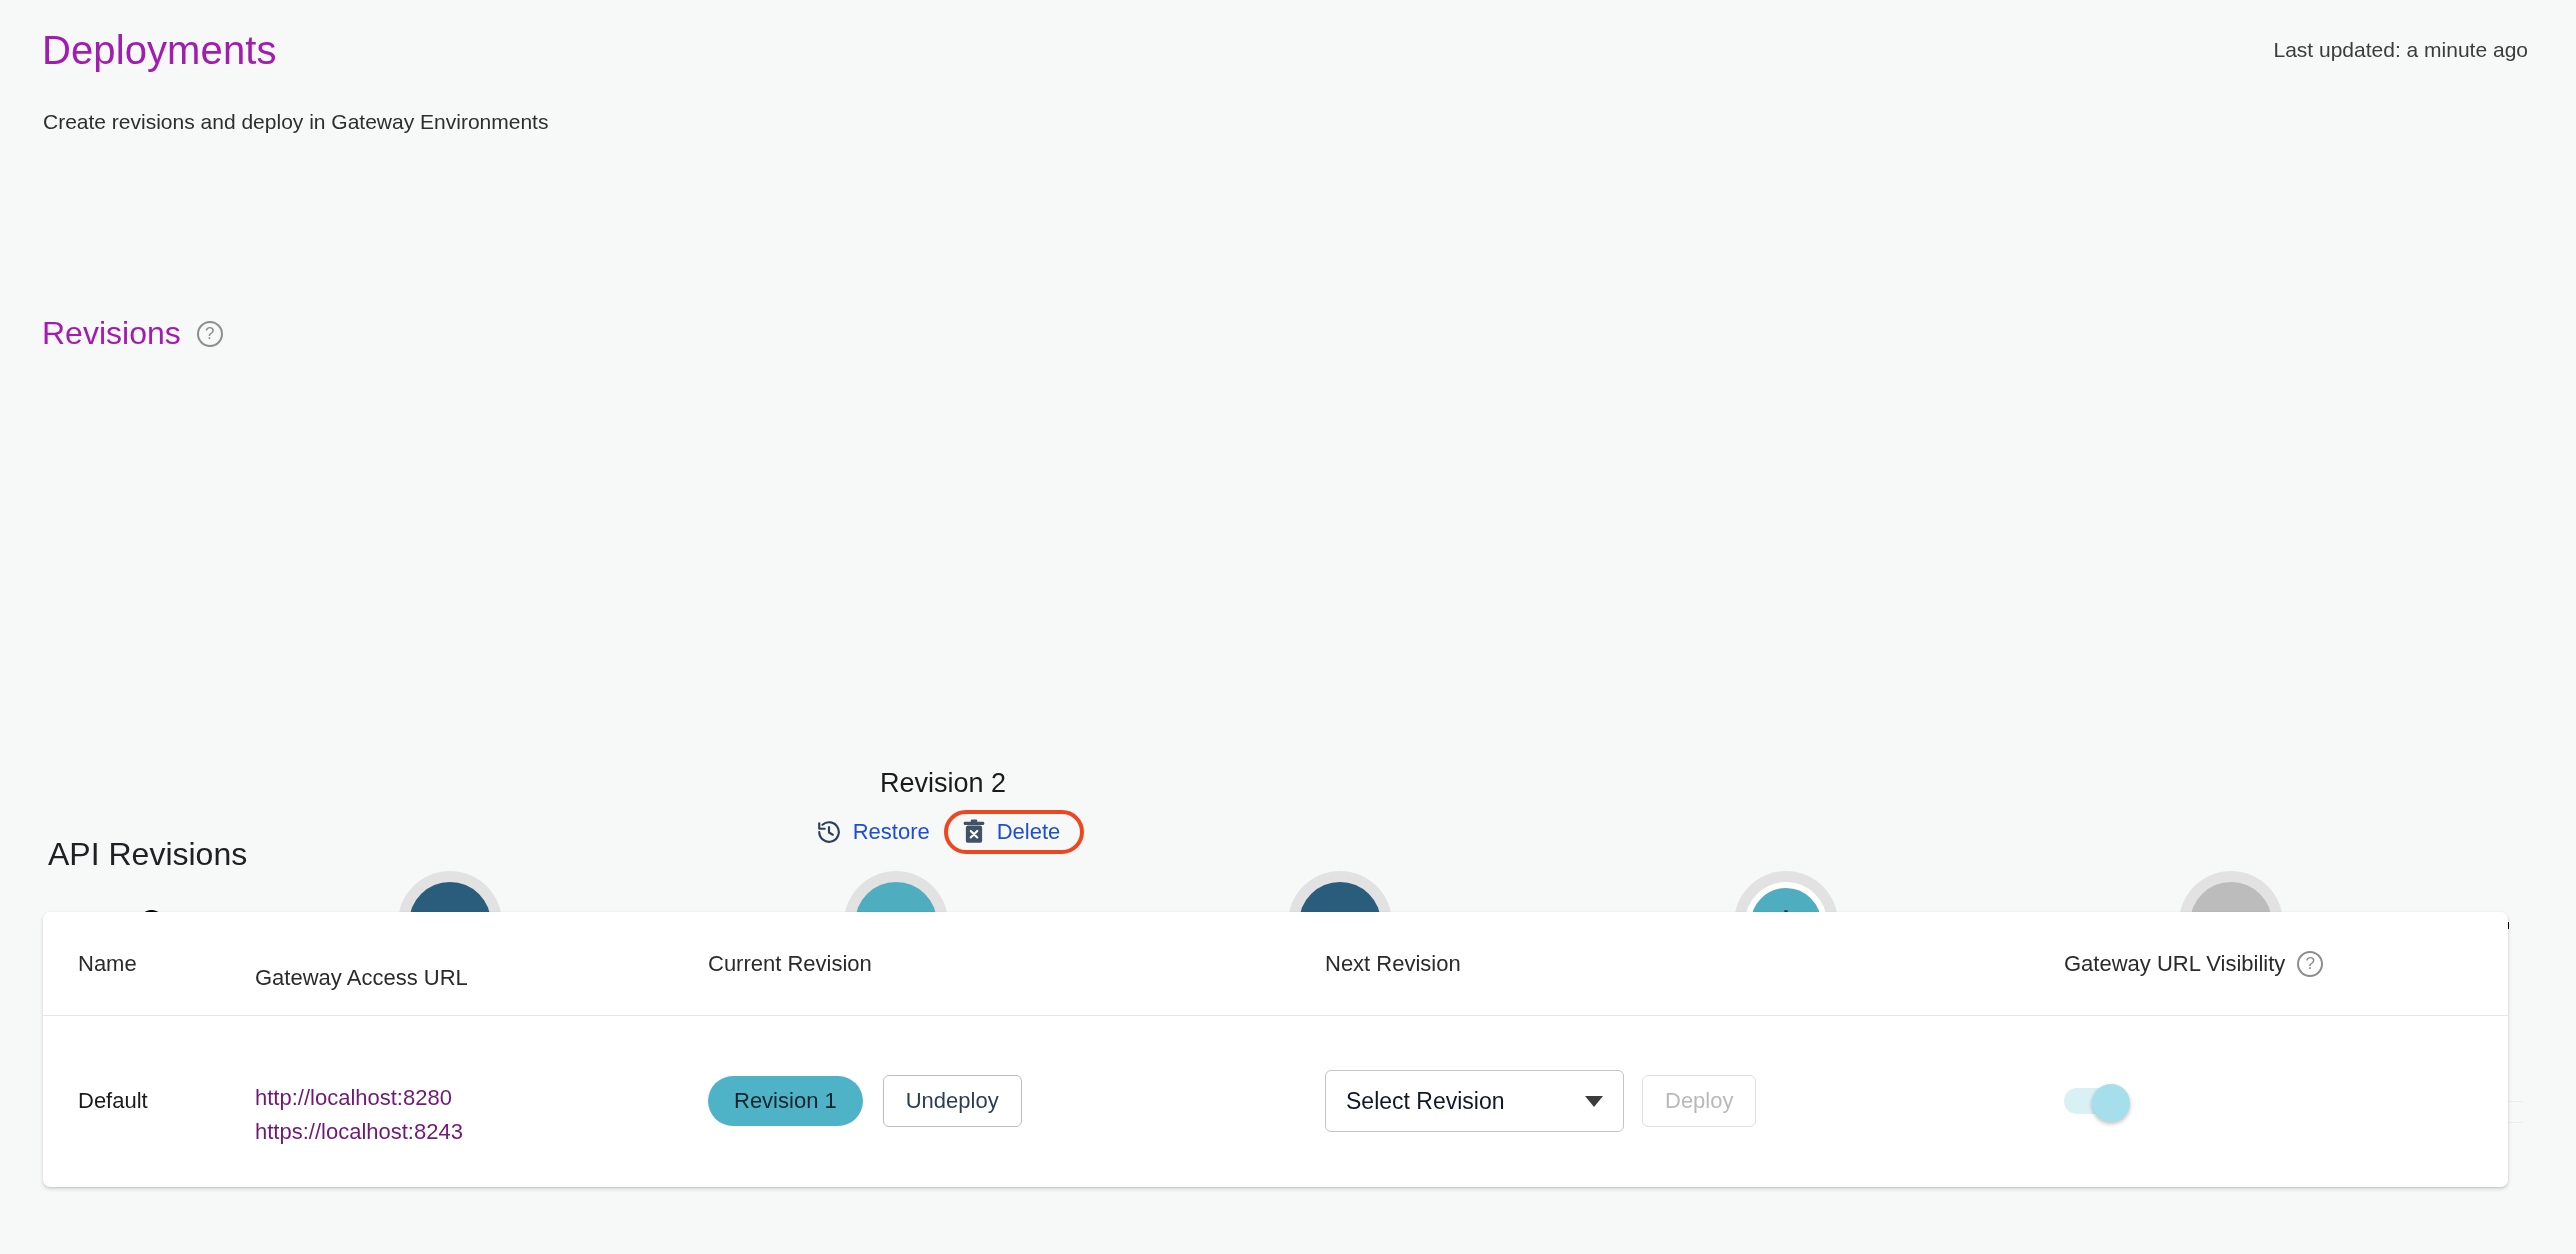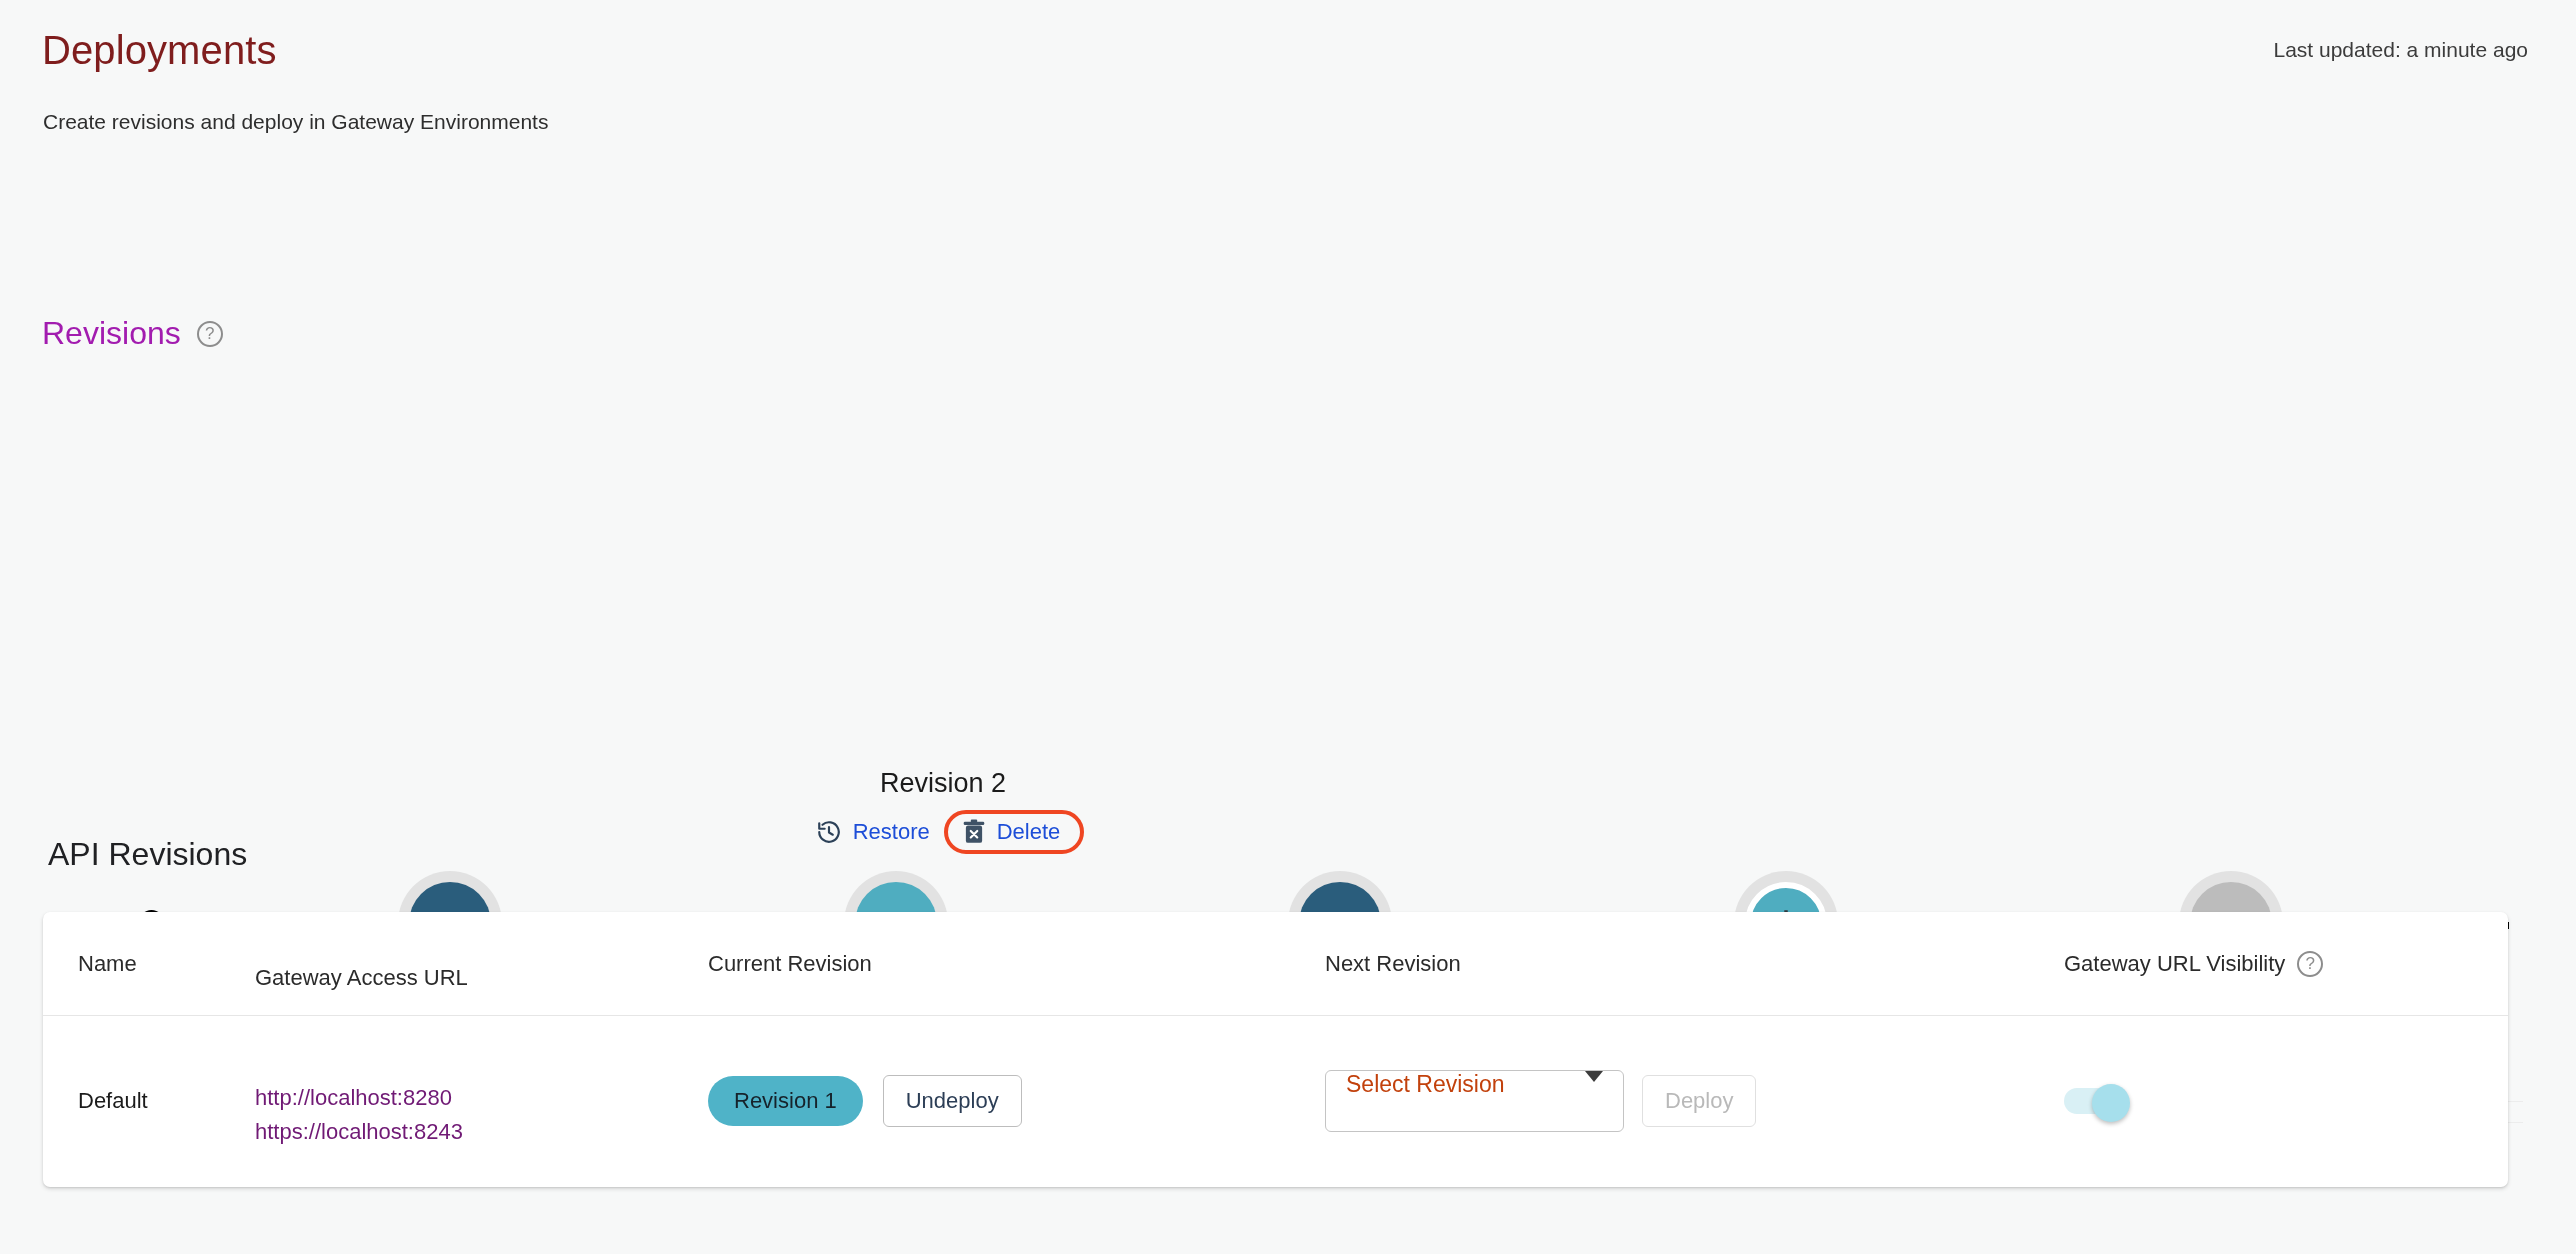--- a/index.html
+++ b/index.html
@@ -10,21 +10,21 @@
     font-family: "Liberation Sans", sans-serif;
     color: #1b1b1b;
     overflow: hidden;
   }
 
   .page { position: relative; width: 2576px; height: 1255px; }
 
   
   .hdr-title {
     position: absolute; left: 42px; top: 28px;
-    font-size: 40px; font-weight: 400; color: #7f1d1d; letter-spacing: 0.1px;
+    font-size: 40px; font-weight: 400; color: #a21caf; letter-spacing: 0.1px;
   }
   .hdr-updated {
     position: absolute; right: 48px; top: 38px;
     font-size: 21px; color: #3c3c3c;
   }
   .hdr-sub {
     position: absolute; left: 43px; top: 110px;
     font-size: 21px; color: #2e2e2e;
   }
 
@@ -181,24 +181,24 @@
     color: #2c3e56; font-size: 22px; cursor: pointer;
     font-family: "Liberation Sans", sans-serif;
   }
   .btn-outline.muted {
     color: #b9b9b9; border-color: #e0e0e0; cursor: default;
   }
   .cur-wrap { display: flex; align-items: center; gap: 20px; }
   .next-wrap { display: flex; align-items: center; gap: 18px; }
 
   .select {
-    display: flex; align-items: flex-start; justify-content: space-between;
+    display: flex; align-items: center; justify-content: space-between;
     width: 299px; height: 62px; padding: 0 20px;
     border: 1px solid #c4c4c4; border-radius: 6px; background: #ffffff;
-    font-size: 23px; color: #c2410c; cursor: pointer;
+    font-size: 23px; color: #0f172a; cursor: pointer;
   }
   .caret {
     width: 0; height: 0; border-left: 9px solid transparent;
     border-right: 9px solid transparent; border-top: 11px solid #3c3c3c;
   }
 
   .switch {
     position: relative; width: 66px; height: 34px; cursor: pointer;
     margin-left: 82px;
   }

